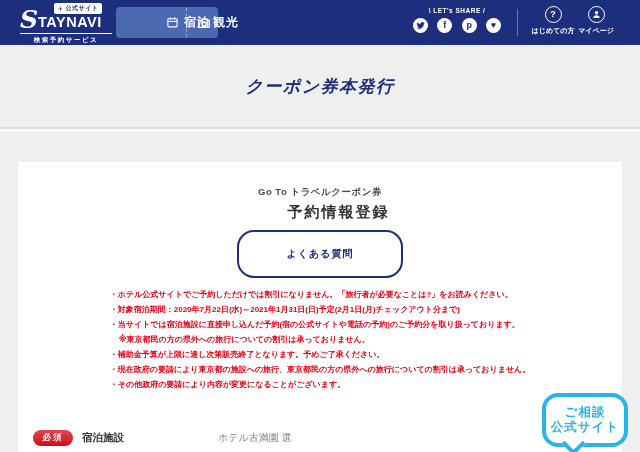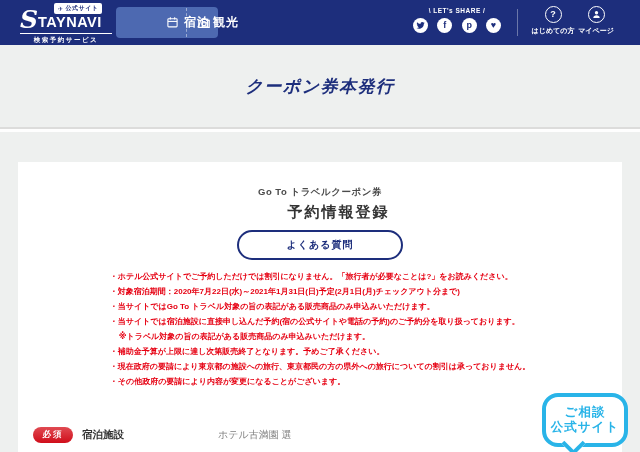--- a/index.html
+++ b/index.html
@@ -38,21 +38,21 @@
   #help-first{left:527px;width:52px;}
   #help-mypage{left:575px;width:42px;}
   
   .title-band{height:82px;display:flex;align-items:center;justify-content:center;
     border-bottom:2px solid #dcdcdb;box-shadow:0 3px 0 rgba(255,255,255,.9);}
   .page-title{font-size:17px;font-weight:bold;color:#1d2e7c;letter-spacing:1.5px;font-style:italic;}
   
   .card{position:absolute;left:18px;top:162px;width:604px;height:290px;background:#fff;}
   .card-sub{margin-top:24px;text-align:center;font-size:9.5px;font-weight:bold;color:#4b4b4b;letter-spacing:.5px;}
   .card-title{margin-top:4px;text-align:center;font-size:15px;font-weight:bold;color:#333;letter-spacing:2px;padding-left:37px;}
-  .faq-btn{display:flex;align-items:center;justify-content:center;width:166px;height:30px;
+  .faq-btn{display:flex;align-items:center;justify-content:center;width:166px;height:48px;
     margin:8px auto 0;border:2px solid #1d2e7c;border-radius:17px;background:#fff;
     color:#1d2e7c;font-size:10px;font-weight:bold;letter-spacing:1px;box-sizing:border-box;cursor:pointer;}
   .notices{width:fit-content;margin:9px auto 0;color:#e60012;font-size:8px;font-weight:bold;line-height:15px;}
   .notice{white-space:nowrap;}
   .notice.indent{padding-left:9px;}
   .row{display:flex;align-items:center;padding-left:15px;margin-top:38px;}
   .badge{width:40px;height:16px;flex:0 0 40px;background:linear-gradient(#e04a52,#d00d1a);
     border-radius:8px;color:#fff;font-size:8.5px;font-weight:bold;letter-spacing:2px;
     display:flex;align-items:center;justify-content:center;font-family:Liberation Mono, monospace;}
   .row-label{font-size:10.5px;font-weight:bold;color:#333;margin-left:9px;width:127px;}
@@ -138,23 +138,22 @@
 </div>
 
 <div class="card">
   <div class="card-sub">Go To トラベルクーポン券</div>
   <div class="card-title">予約情報登録</div>
   <button class="faq-btn">よくある質問</button>
 
   <div class="notices">
       <div class="notice">・ホテル公式サイトでご予約しただけでは割引になりません。「旅行者が必要なことは?」をお読みください。</div>
       <div class="notice">・対象宿泊期間：2020年7月22日(水)～2021年1月31日(日)予定(2月1日(月)チェックアウト分まで)</div>
-      <div class="notice">・当サイトではGo To トラベル対象の旨の表記がある販売商品のみ申込みいただけます。</div>
       <div class="notice">・当サイトでは宿泊施設に直接申し込んだ予約(宿の公式サイトや電話の予約)のご予約分を取り扱っております。</div>
-      <div class="notice indent">※トラベル対象の旨の表記がある販売商品のみ申込みいただけます。</div>
+      <div class="notice indent">※東京都民の方の県外への旅行についての割引は承っておりません。</div>
       <div class="notice">・補助金予算が上限に達し次第販売終了となります。予めご了承ください。</div>
       <div class="notice">・現在政府の要請により東京都の施設への旅行、東京都民の方の県外への旅行についての割引は承っておりません。</div>
       <div class="notice">・その他政府の要請により内容が変更になることがございます。</div>
     </div>
 
   <div class="row">
     <span class="badge">必須</span>
     <span class="row-label">宿泊施設</span>
     <span class="row-value">ホテル古満園 選</span>
   </div>

